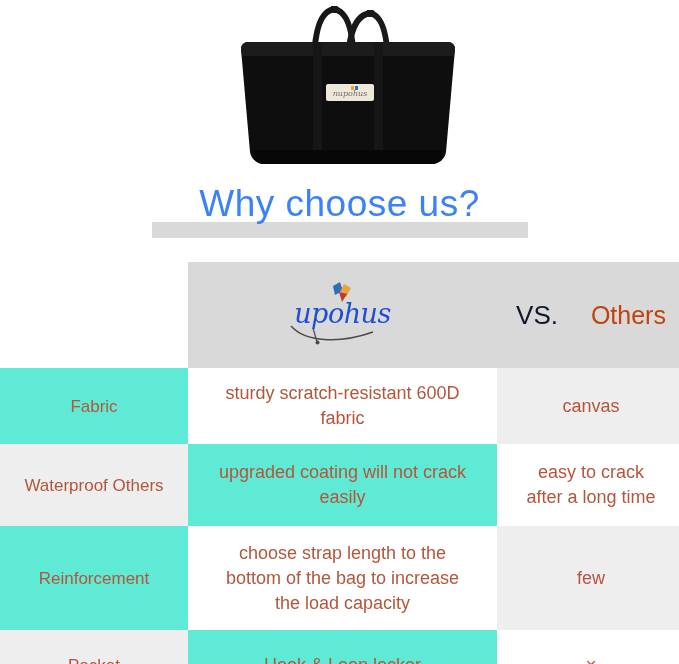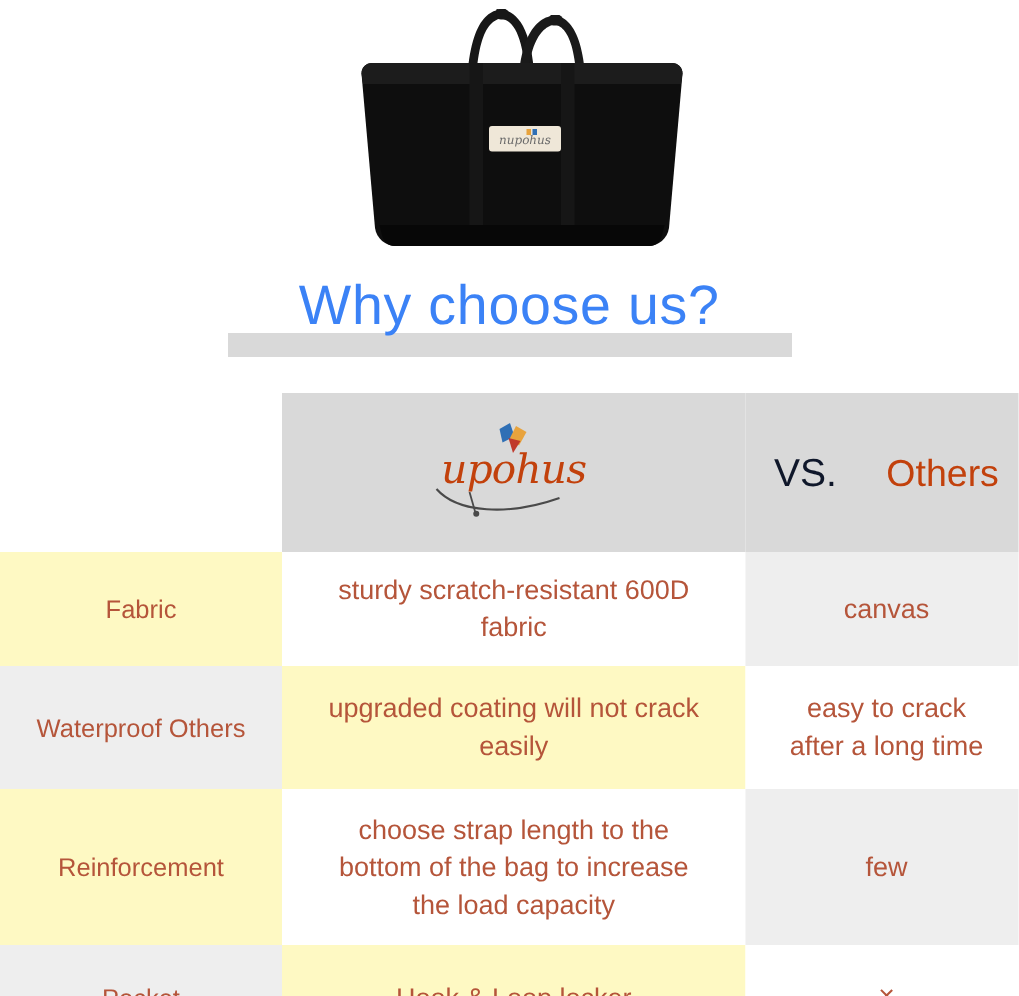--- a/index.html
+++ b/index.html
@@ -91,21 +91,21 @@
   }
   .brand-text {
     position: absolute;
     left: 0;
     top: 18px;
     width: 180px;
     text-align: center;
     font-family: "DejaVu Serif", serif;
     font-size: 27px;
     font-style: italic;
-    color: #c2410c;
+    color: #1d4ed8;
     letter-spacing: -0.5px;
   }
   .brand-mark {
     position: absolute;
     left: 34px;
     top: 0px;
   }
 
   .vs-text {
     font-size: 26px;
@@ -115,21 +115,21 @@
     font-size: 25px;
     color: #c2410c;
   }
 
   
   .row-fabric td { height: 68px; }
   .row-water  td { height: 74px; }
   .row-reinf  td { height: 96px; }
   .row-pocket td { height: 62px; }
 
-  .shade-grey  { background: #fef9c3; }
+  .shade-grey  { background: #5eead4; }
   .shade-light { background: #eeeeee; }
   .shade-white { background: #ffffff; }
 
   .cell-label {
     font-size: 17px;
     line-height: 23px;
   }
   .cell-body {
     font-size: 18px;
     line-height: 25px;

